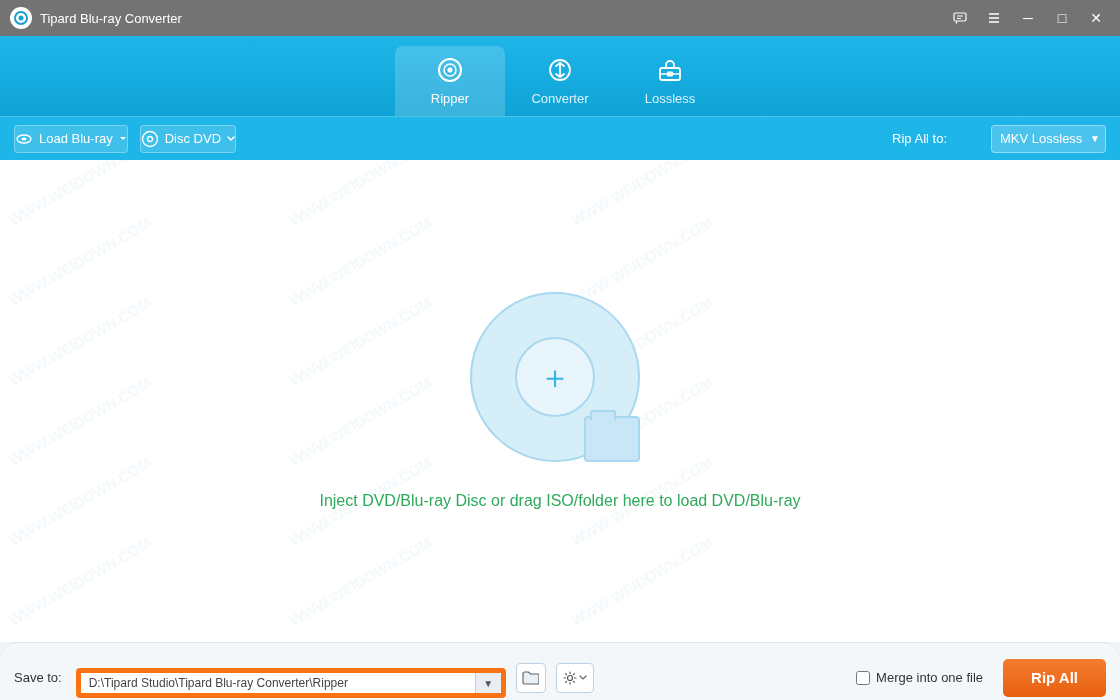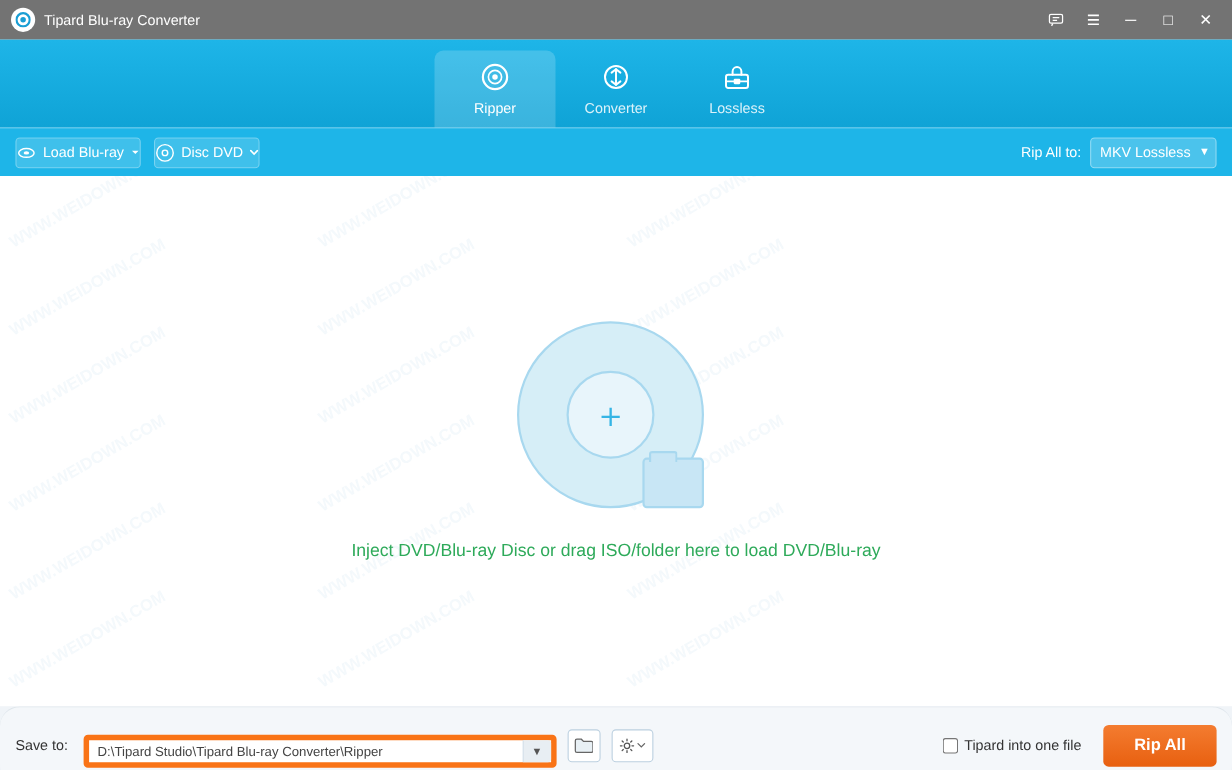--- a/index.html
+++ b/index.html
@@ -133,20 +133,21 @@
       cursor: pointer;
       height: 28px;
       appearance: none;
       -webkit-appearance: none;
       position: relative;
     }
     .format-dropdown-wrap {
       position: relative;
       display: flex;
       align-items: center;
+      margin-left: 36px;
     }
     .format-dropdown-arrow {
       position: absolute;
       right: 6px;
       color: white;
       font-size: 10px;
       pointer-events: none;
     }
 
     
@@ -526,17 +527,17 @@
       <circle cx="7" cy="7" r="2.5" stroke="#555" stroke-width="1.2"></circle>
       <path d="M7 1v1.5M7 11.5V13M1 7h1.5M11.5 7H13M2.6 2.6l1 1M10.4 10.4l1 1M11.4 2.6l-1 1M3.6 10.4l-1 1" stroke="#555" stroke-width="1.2" stroke-linecap="round"></path>
     </svg>
     <svg width="8" height="6" viewBox="0 0 8 6" fill="none">
         <path d="M1 1l3 3 3-3" stroke="#666" stroke-width="1.2" stroke-linecap="round"></path>
       </svg>
   </div>
 
   <div class="merge-wrap">
     <input type="checkbox" class="merge-checkbox" style="">
-    <span>Tipard into one file</span>
+    <span>Merge into one file</span>
   </div>
 
   <button class="rip-all-btn">Rip All</button>
 </div>
 
 </body></html>

